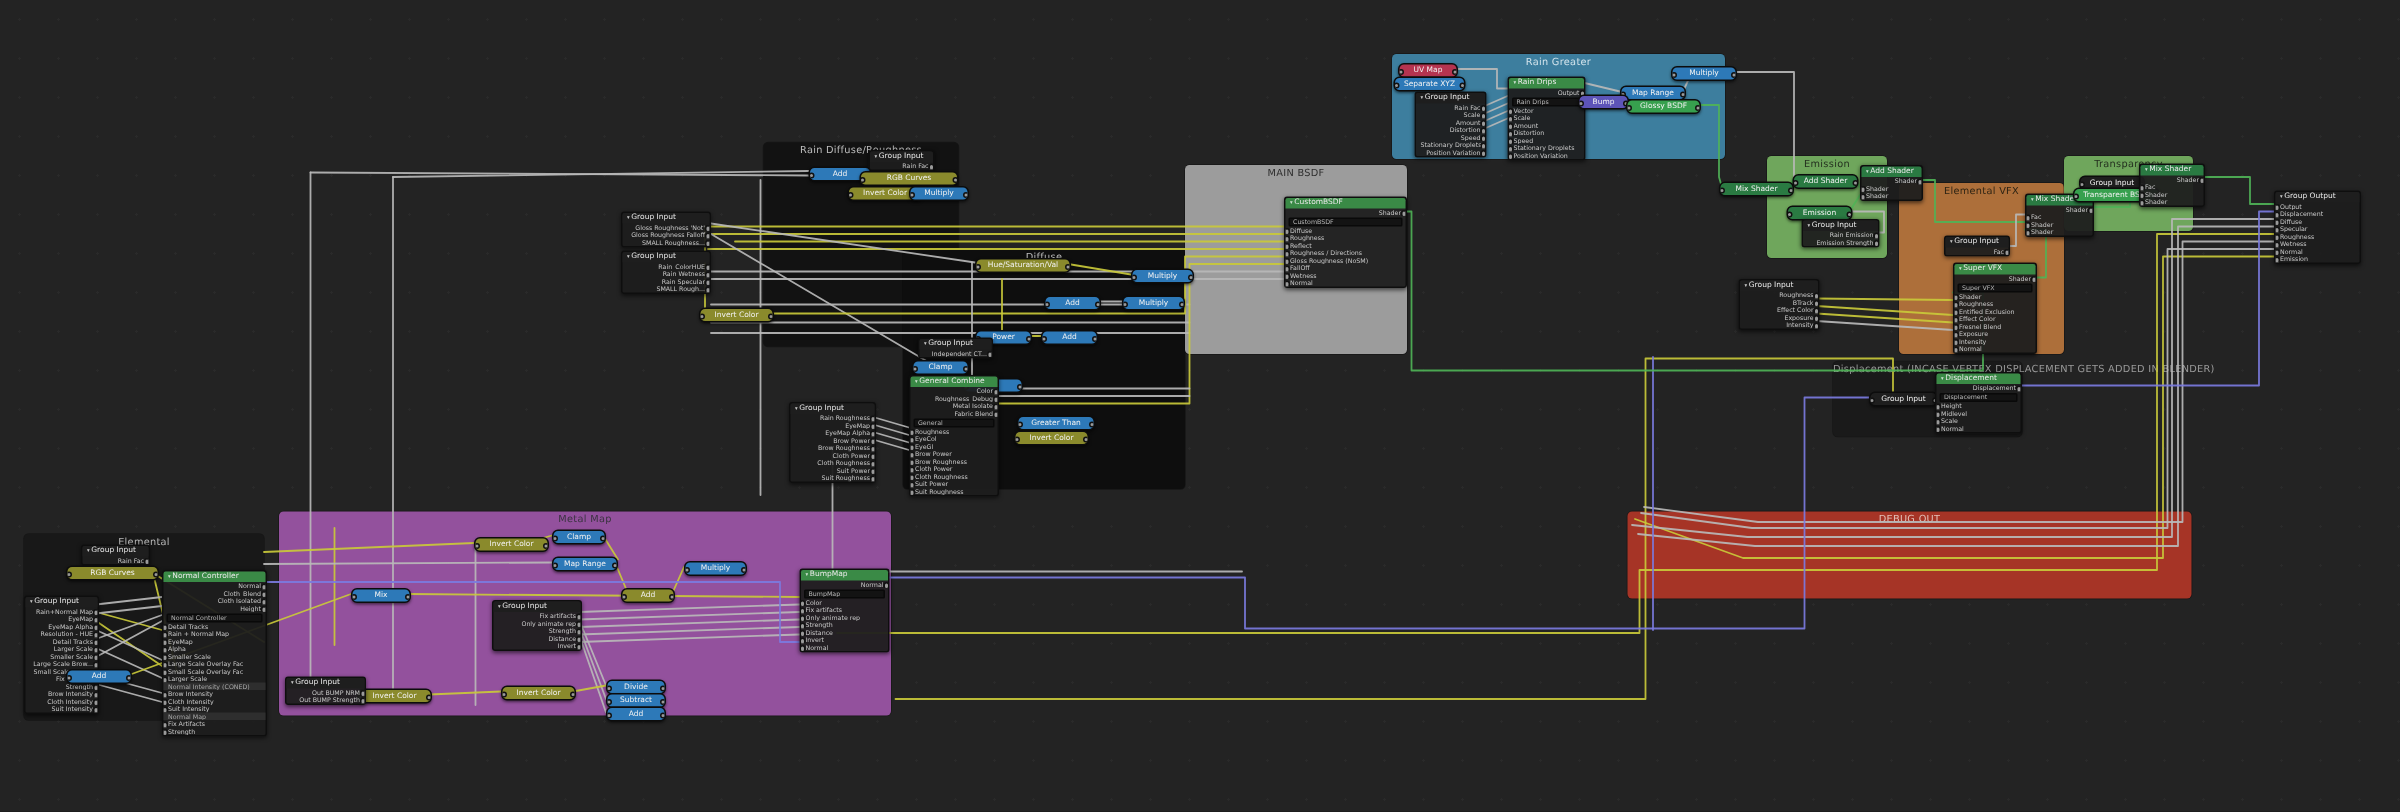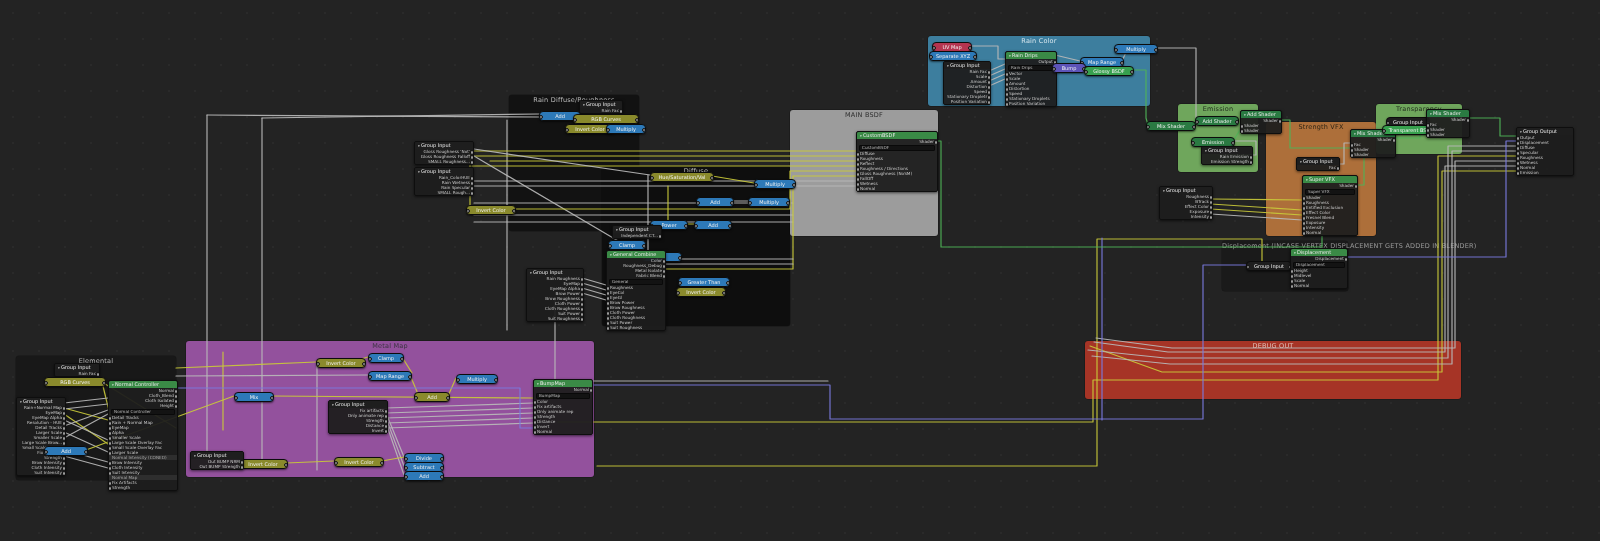--- a/index.html
+++ b/index.html
@@ -65,27 +65,27 @@
       <div class="frame" style="left: 509px; top: 95px; width: 130px; height: 136px; background: rgb(18, 18, 18);">
         <span class="frame-title" style="color: rgb(189, 189, 189);">Rain Diffuse/Roughness</span>
       </div>
       <div class="frame" style="left: 602px; top: 166px; width: 188px; height: 160px; background: rgb(14, 14, 14);">
         <span class="frame-title" style="color: rgb(189, 189, 189);">Diffuse</span>
       </div>
       <div class="frame" style="left: 790px; top: 110px; width: 148px; height: 126px; background: rgb(156, 156, 156);">
         <span class="frame-title" style="color: rgb(46, 46, 46);">MAIN BSDF</span>
       </div>
       <div class="frame" style="left: 928px; top: 36px; width: 222px; height: 70px; background: rgb(61, 126, 158);">
-        <span class="frame-title" style="color: rgb(211, 228, 236);">Rain Color</span>
+        <span class="frame-title" style="color: rgb(211, 228, 236);">Rain Greater</span>
       </div>
       <div class="frame" style="left: 1178px; top: 104px; width: 80px; height: 68px; background: rgb(111, 166, 92);">
         <span class="frame-title" style="color: rgb(36, 48, 31);">Emission</span>
       </div>
       <div class="frame" style="left: 1266px; top: 122px; width: 110px; height: 114px; background: rgb(173, 111, 58);">
-        <span class="frame-title" style="color: rgb(46, 36, 20);">Strength VFX</span>
+        <span class="frame-title" style="color: rgb(46, 36, 20);">Elemental VFX</span>
       </div>
       <div class="frame" style="left: 1376px; top: 104px; width: 86px; height: 50px; background: rgb(111, 166, 92);">
         <span class="frame-title" style="color: rgb(36, 48, 31);">Transparency</span>
       </div>
       <div class="frame" style="left: 1222px; top: 241px; width: 126px; height: 50px; background: rgb(26, 26, 26);">
         <span class="frame-title" style="color: rgb(154, 154, 154);">Displacement (INCASE VERTEX DISPLACEMENT GETS ADDED IN BLENDER)</span>
       </div>
       <div class="frame" style="left: 1085px; top: 341px; width: 376px; height: 58px; background: rgb(166, 52, 38);">
         <span class="frame-title" style="color: rgb(227, 194, 186); text-align: center;">DEBUG OUT</span>
       </div>

